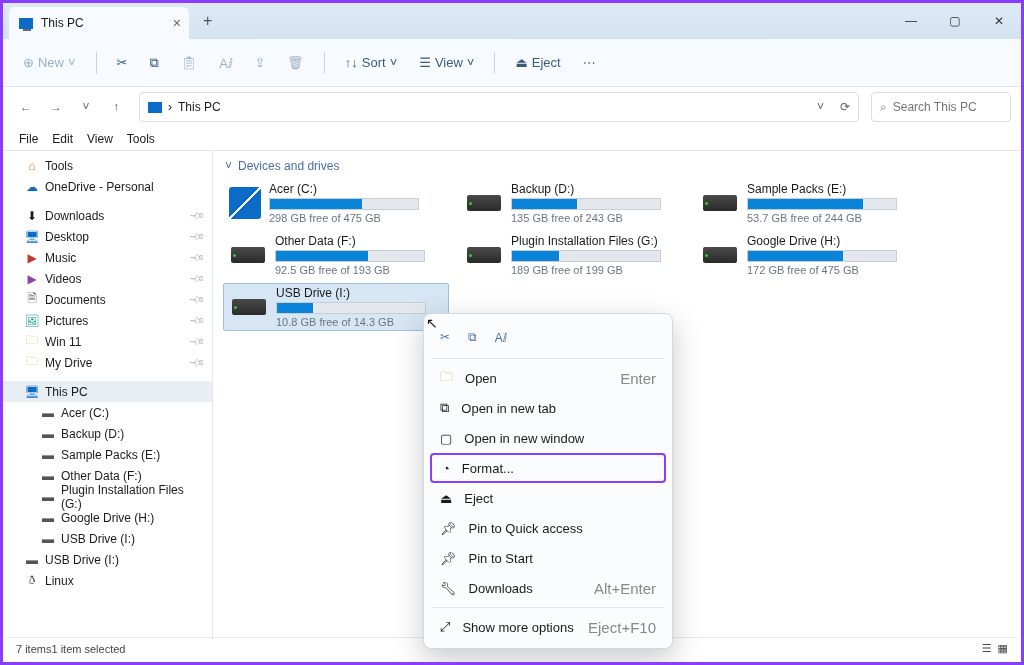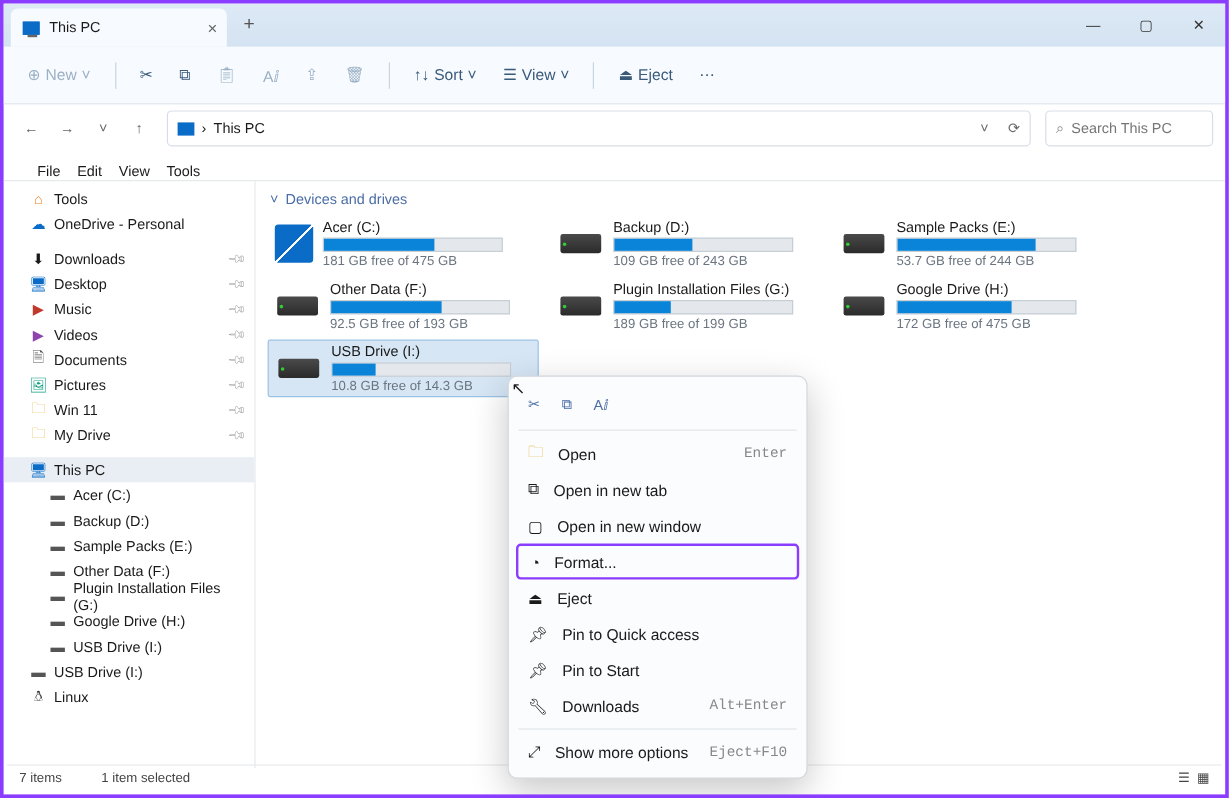--- a/index.html
+++ b/index.html
@@ -23,21 +23,21 @@
 
 
 .addrrow { height: 40px; display: flex; align-items: center; padding: 0 10px; gap: 4px; }
 .navbtn { width: 26px; height: 26px; display: flex; align-items: center; justify-content: center; color: #666; border-radius: 4px; }
 .addrbox { flex: 1; height: 30px; border: 1px solid #d8dee6; border-radius: 4px; display: flex; align-items: center; padding: 0 8px; gap: 6px; margin-left: 6px; }
 .addrbox .mon2 { width: 14px; height: 11px; background: #0a6cc7; }
 .searchbox { width: 140px; height: 30px; border: 1px solid #d8dee6; border-radius: 4px; display: flex; align-items: center; padding: 0 8px; gap: 6px; margin-left: 8px; color: #888; }
 .searchbox input { border: none; outline: none; width: 100%; font-size: 12px; color: #14532d; }
 
 
-.menubar { height: 24px; display: flex; align-items: flex-end; padding: 0 28px; gap: 14px; font-size: 12px; border-bottom: 1px solid #e6e9ec; }
+.menubar { height: 24px; display: flex; align-items: center; padding: 0 16px; gap: 14px; font-size: 12px; border-bottom: 1px solid #e6e9ec; }
 
 
 .main { display: flex; height: calc(100% - 36px - 48px - 40px - 24px - 22px); }
 
 
 .sidebar { width: 210px; border-right: 1px solid #e6e9ec; padding: 4px 0; overflow: hidden; }
 .sbitem { height: 21px; display: flex; align-items: center; padding: 0 8px 0 22px; gap: 6px; position: relative; font-size: 12px; }
 .sbitem.l2 { padding-left: 38px; }
 .sbitem .pin { position: absolute; right: 8px; color: #999; font-size: 10px; transform: rotate(45deg); }
 .sbitem.sel { background: #e8eef4; }
@@ -70,29 +70,29 @@
 .dicon.hdd::after { content: ''; width: 3px; height: 3px; background: #3c3; border-radius: 50%; position: absolute; left: 4px; }
 .dinfo { flex: 1; }
 .dname { font-size: 12px; margin-bottom: 2px; }
 .dbar { width: 150px; height: 12px; background: #e4e8ec; border: 1px solid #c6ced6; position: relative; margin-bottom: 2px; }
 .dfill { height: 100%; background: #0a84d8; }
 .dfree { font-size: 11px; color: #6b7580; }
 
 
 .ctxmenu { position: absolute; left: 420px; top: 310px; width: 250px; background: #fbfcfd; border: 1px solid #d2d8de; border-radius: 8px; box-shadow: 0 10px 30px rgba(0,0,0,0.22); padding: 6px; z-index: 100; }
 .ctxrow { height: 30px; display: flex; align-items: center; padding: 0 10px; gap: 12px; border-radius: 4px; font-size: 13px; }
-.ctxrow .sc { margin-left: auto; font-size: 12px; color: #888; font-family: Liberation Mono, monospace; }
+.ctxrow .sc { margin-left: auto; font-size: 15px; color: #888; }
 .ctxrow.hl { border: 2px solid #8b3dff; border-radius: 4px; }
 .ctxsep { height: 1px; background: #e2e6ea; margin: 4px 2px; }
 .ctxtop { height: 34px; display: flex; align-items: center; gap: 18px; padding: 0 10px; }
 .ctxtop span { color: #4a6da7; }
 .cursor { position: absolute; left: 423px; top: 312px; z-index: 101; font-size: 14px; pointer-events: none; }
 
 
-.statusbar { position: absolute; bottom: 3px; left: 3px; right: 3px; height: 22px; border-top: 1px solid #e6e9ec; display: flex; align-items: center; padding: 0 10px; font-size: 11px; color: #444; gap: 33px; }
+.statusbar { position: absolute; bottom: 3px; left: 3px; right: 3px; height: 22px; border-top: 1px solid #e6e9ec; display: flex; align-items: center; padding: 0 10px; font-size: 11px; color: #444; gap: 0; }
 .statusbar .viewsw { margin-left: auto; display: flex; gap: 6px; }
 </style>
 </head>
 <body>
 
 <div class="titlebar">
   <div class="tab">
     <span class="monitor"></span>
     <span>This PC</span>
     <span class="close">×</span>
@@ -261,33 +261,33 @@
       </div>
     <div class="drives" id="drives-container">
         <div class="drive-wrap">
           <div class="drive">
             <div class="dicon win"></div>
             <div class="dinfo">
               <div class="dname">Acer (C:)</div>
               <div class="dbar">
                 <div class="dfill" style="width: 62%;"></div>
               </div>
-              <div class="dfree">181 GB free of 475 GB</div>
+              <div class="dfree">298 GB free of 475 GB</div>
             </div>
           </div>
         </div>
         <div class="drive-wrap">
           <div class="drive">
             <div class="dicon hdd"></div>
             <div class="dinfo">
               <div class="dname">Backup (D:)</div>
               <div class="dbar">
                 <div class="dfill" style="width: 44%;"></div>
               </div>
-              <div class="dfree">109 GB free of 243 GB</div>
+              <div class="dfree">135 GB free of 243 GB</div>
             </div>
           </div>
         </div>
         <div class="drive-wrap">
           <div class="drive">
             <div class="dicon hdd"></div>
             <div class="dinfo">
               <div class="dname">Sample Packs (E:)</div>
               <div class="dbar">
                 <div class="dfill" style="width: 78%;"></div>

